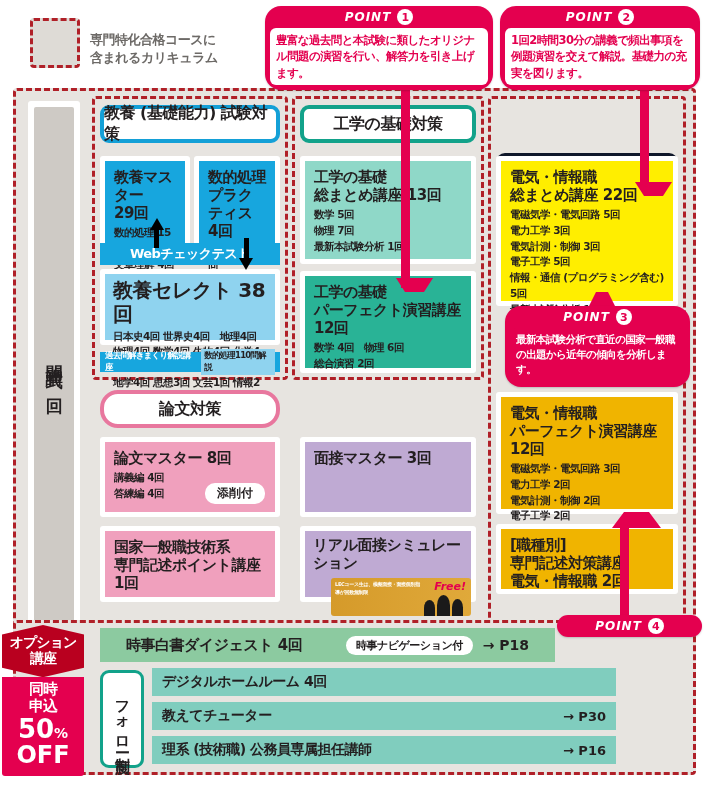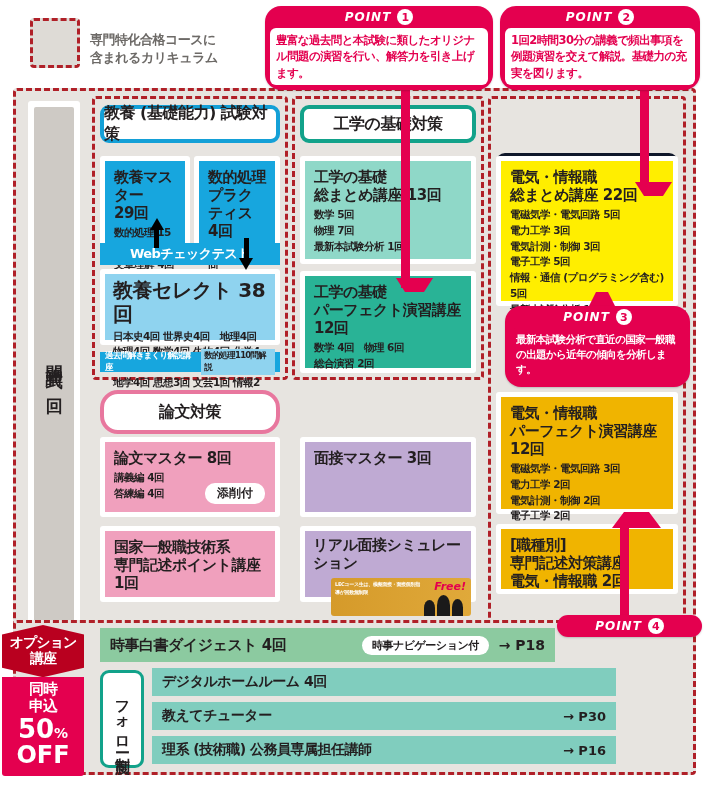--- a/index.html
+++ b/index.html
@@ -104,21 +104,21 @@
   #kogaku-c1{position:absolute;left:300px;top:156px;width:176px;height:108px;}
   #kogaku-c2{position:absolute;left:300px;top:271px;width:176px;height:102px;}
 
   
   #senmon-head{left:496px;top:105px;width:182px;height:38px;}
   #senmon-c1{position:absolute;left:496px;top:156px;width:182px;height:150px;}
   #senmon-c2{position:absolute;left:496px;top:392px;width:182px;height:122px;}
   #senmon-c3{position:absolute;left:496px;top:524px;width:182px;height:70px;}
 
   
-  #ronbun-head{left:100px;top:390px;width:180px;height:44px;border-radius:18px;}
+  #ronbun-head{left:100px;top:390px;width:180px;height:38px;border-radius:18px;}
   #ronbun-c1{position:absolute;left:100px;top:437px;width:180px;height:80px;}
   #ronbun-c2{position:absolute;left:100px;top:526px;width:180px;height:76px;}
   #tensaku{position:absolute;right:10px;bottom:8px;background:#fff;border-radius:10px;
       padding:2px 12px;font-size:12px;font-weight:700;color:#231f20;}
 
   
   #mensetsu-head{left:300px;top:390px;width:176px;height:38px;}
   #mensetsu-c1{position:absolute;left:300px;top:437px;width:176px;height:80px;}
   #mensetsu-c2{position:absolute;left:300px;top:526px;width:176px;height:76px;}
   #free-banner{position:relative;margin:6px 0 0 18px;width:140px;height:38px;
@@ -138,21 +138,21 @@
       font-size:14px;font-weight:700;line-height:1.15;padding:9px 0 11px;
       clip-path:polygon(0 18%,50% 0,100% 18%,100% 82%,50% 100%,0 82%);letter-spacing:-1px;}
   #opt-badge .body{background:#e4004f;color:#fff;text-align:center;padding:4px 0 8px;
       border-radius:0 0 3px 3px;}
   #opt-badge .body .l1{font-size:15px;font-weight:700;line-height:1.15;letter-spacing:-1px;}
   #opt-badge .body .l2{font-size:26px;font-weight:700;line-height:1.05;}
   #opt-badge .body .l2 small{font-size:14px;}
   #opt-badge .body .l3{font-size:24px;font-weight:700;line-height:1.05;}
 
   #jiji{position:absolute;left:100px;top:628px;width:455px;height:34px;}
-  #jiji .bar{background:#8ccaa0;height:100%;display:flex;align-items:center;padding:0 10px;box-sizing:border-box;}
+  #jiji .bar{background:#8ccaa0;height:100%;display:flex;align-items:center;padding:0 26px;box-sizing:border-box;}
   #jiji .title{font-size:15px;font-weight:700;color:#231f20;letter-spacing:-0.5px;}
   #jiji .pill{margin-left:auto;background:#fff;border-radius:10px;padding:2px 10px;
       font-size:11px;font-weight:700;color:#231f20;letter-spacing:-0.5px;}
   #jiji .pg{margin-left:10px;font-size:14px;font-weight:700;color:#231f20;}
 
   #follow-tab{position:absolute;left:100px;top:670px;width:44px;height:98px;background:#fff;
       border:3px solid #12a28a;border-radius:9px;display:flex;align-items:center;justify-content:center;box-sizing:border-box;}
   #follow-tab .vtext{writing-mode:vertical-rl;font-size:15px;font-weight:700;color:#231f20;letter-spacing:1px;}
 
   .frow{position:absolute;left:152px;width:464px;height:28px;}

